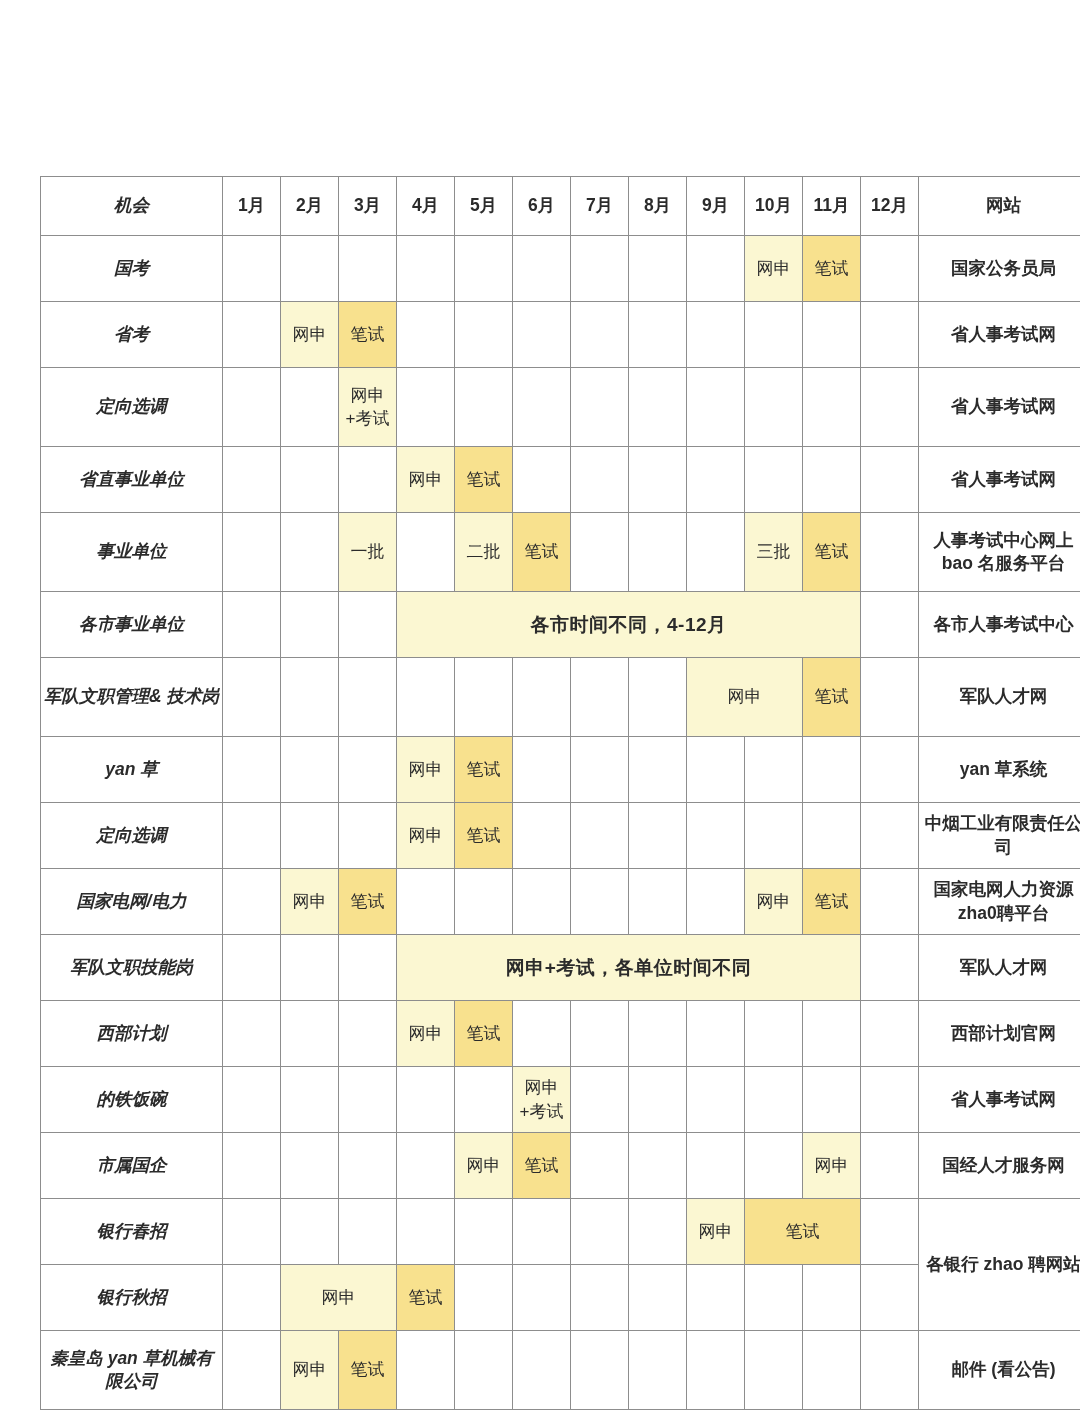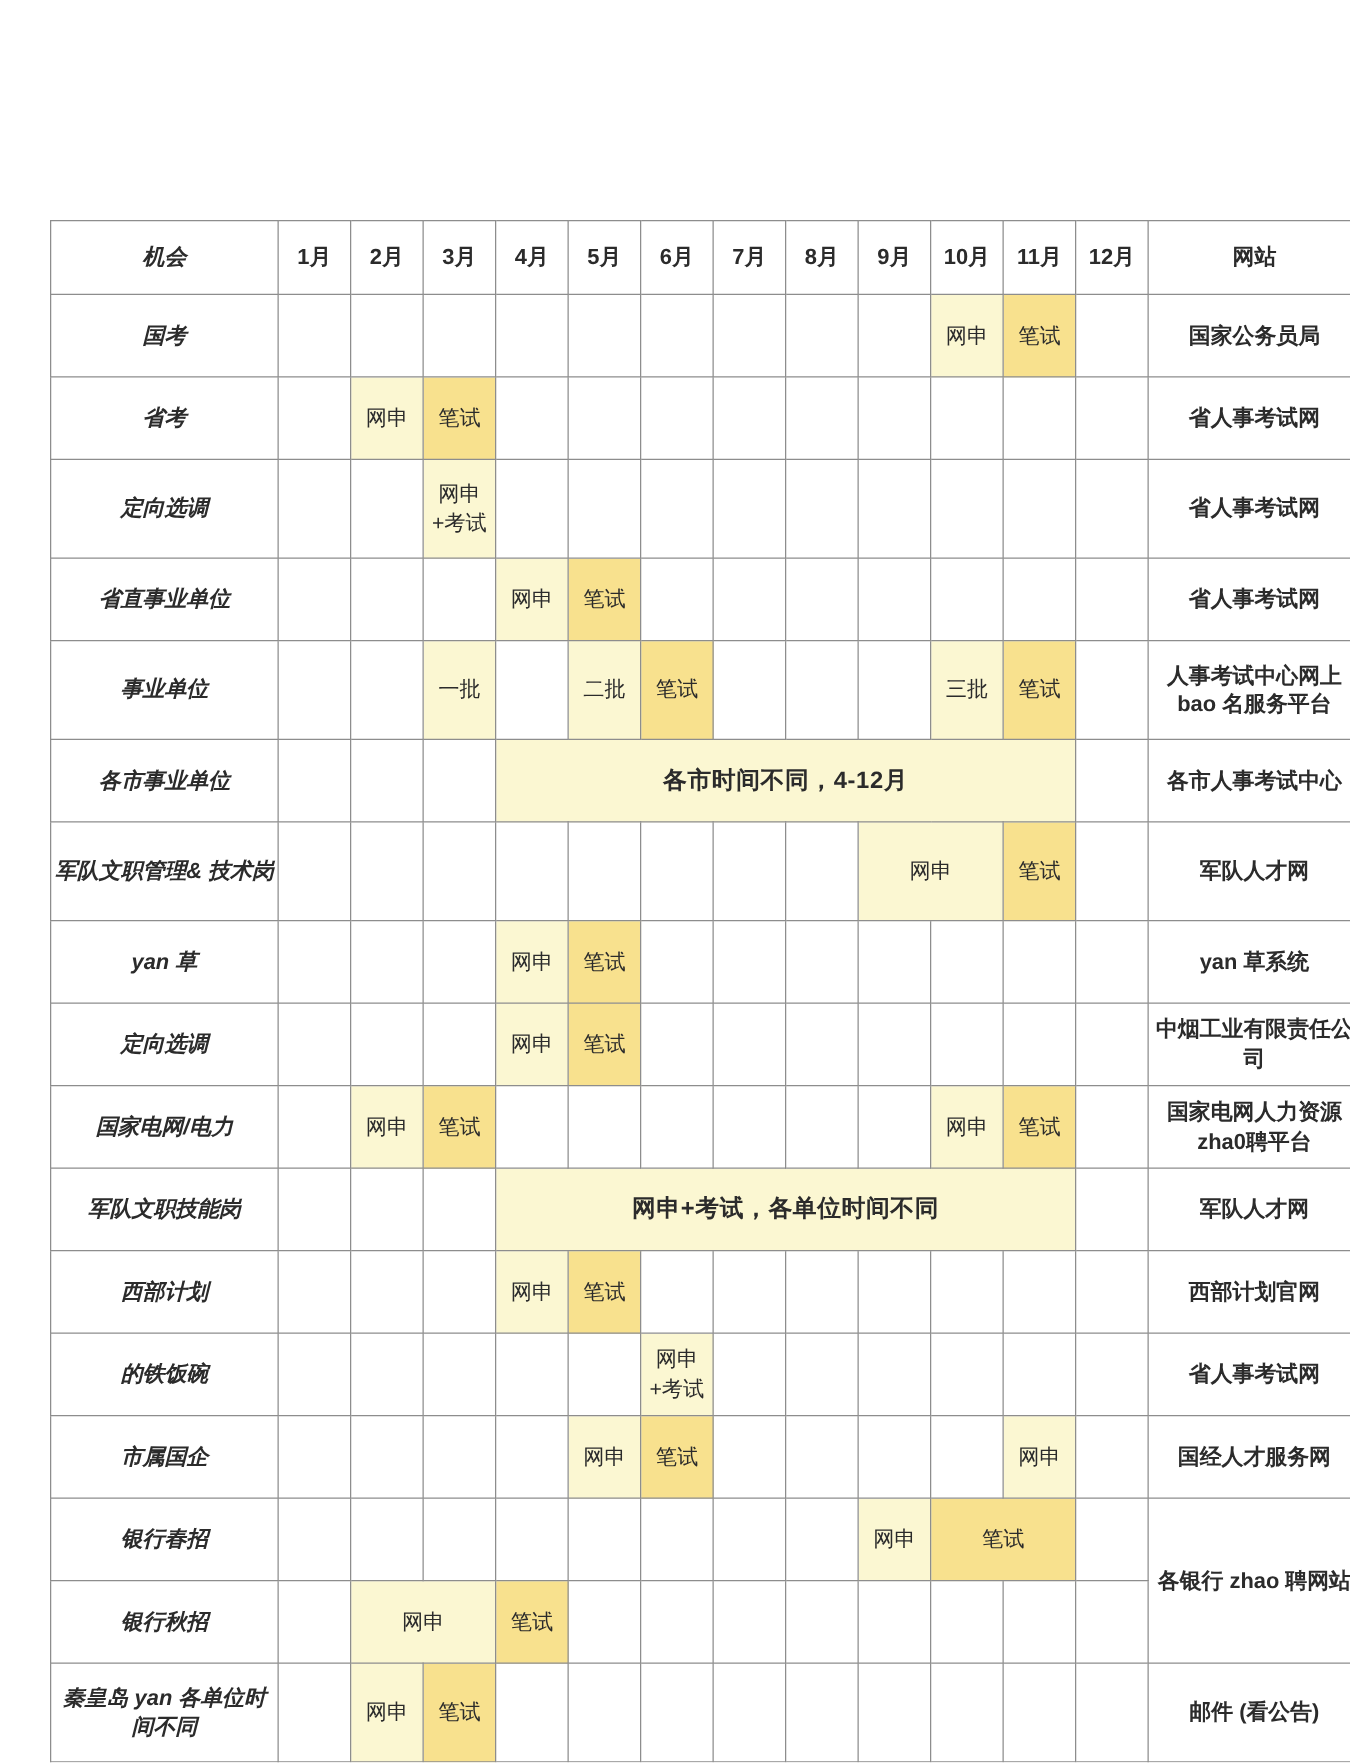--- a/index.html
+++ b/index.html
@@ -338,21 +338,21 @@
           <td class="c-m"></td>
           <td class="c-m"></td>
           <td class="c-m"></td>
           <td class="c-m"></td>
           <td class="c-m"></td>
           <td class="c-m"></td>
           <td class="c-m"></td>
           <td class="c-m"></td>
         </tr>
         <tr class="tall">
-          <td class="c-name">秦皇岛 yan 各单位时间不同</td>
+          <td class="c-name">秦皇岛 yan 草机械有限公司</td>
           <td class="c-m"></td>
           <td class="c-m fill-light"><span class="cell-tag">网申</span></td>
           <td class="c-m fill-dark"><span class="cell-tag">笔试</span></td>
           <td class="c-m"></td>
           <td class="c-m"></td>
           <td class="c-m"></td>
           <td class="c-m"></td>
           <td class="c-m"></td>
           <td class="c-m"></td>
           <td class="c-m"></td>

